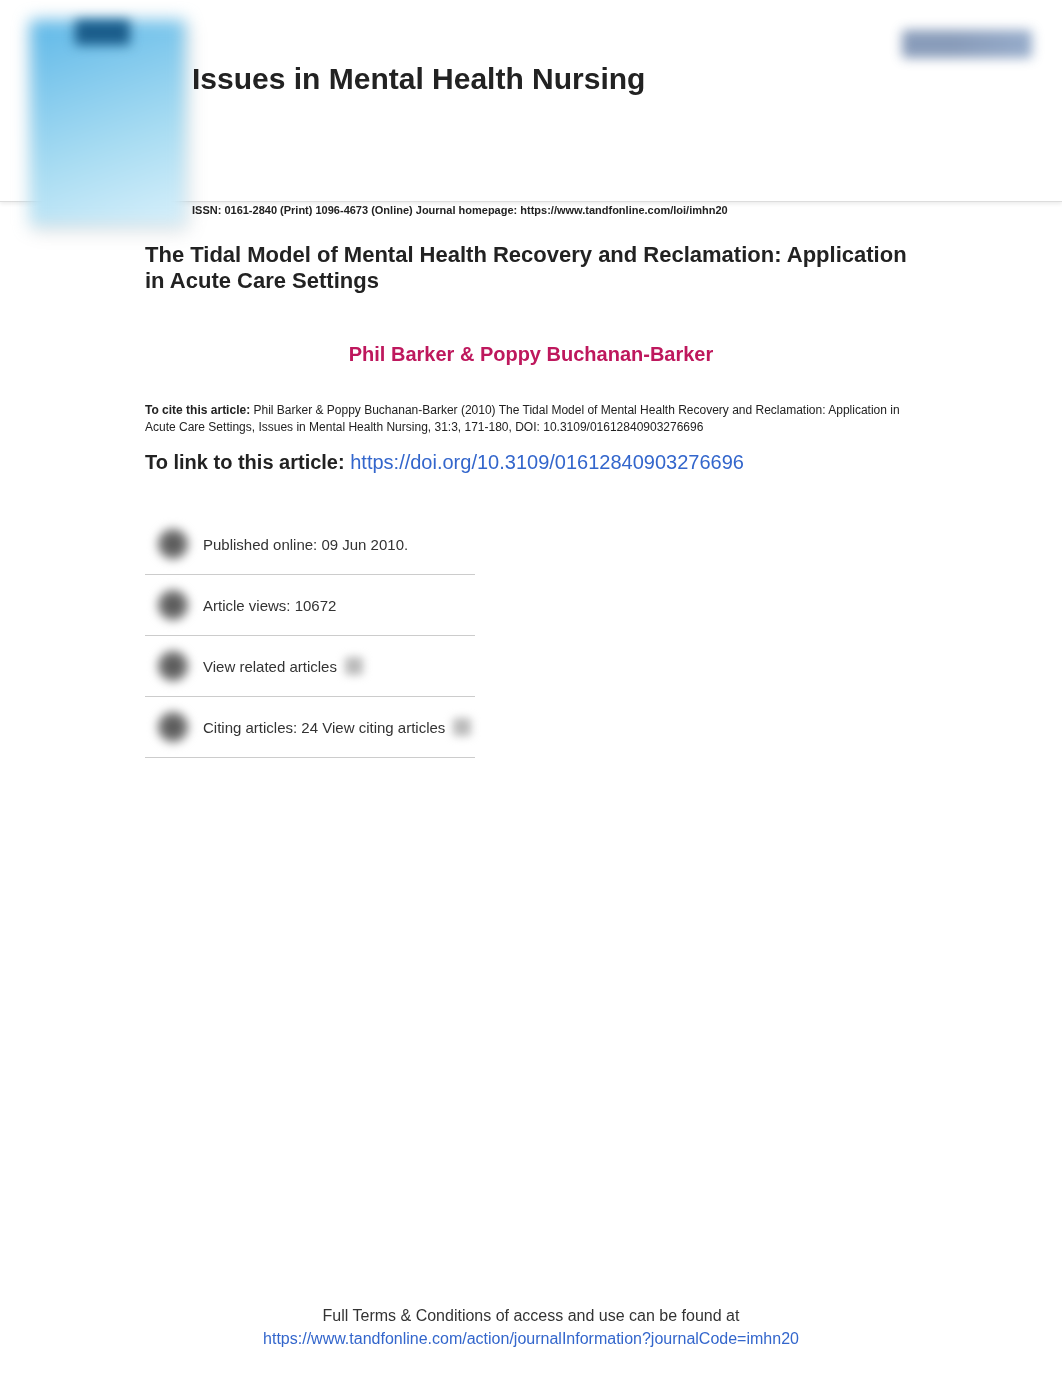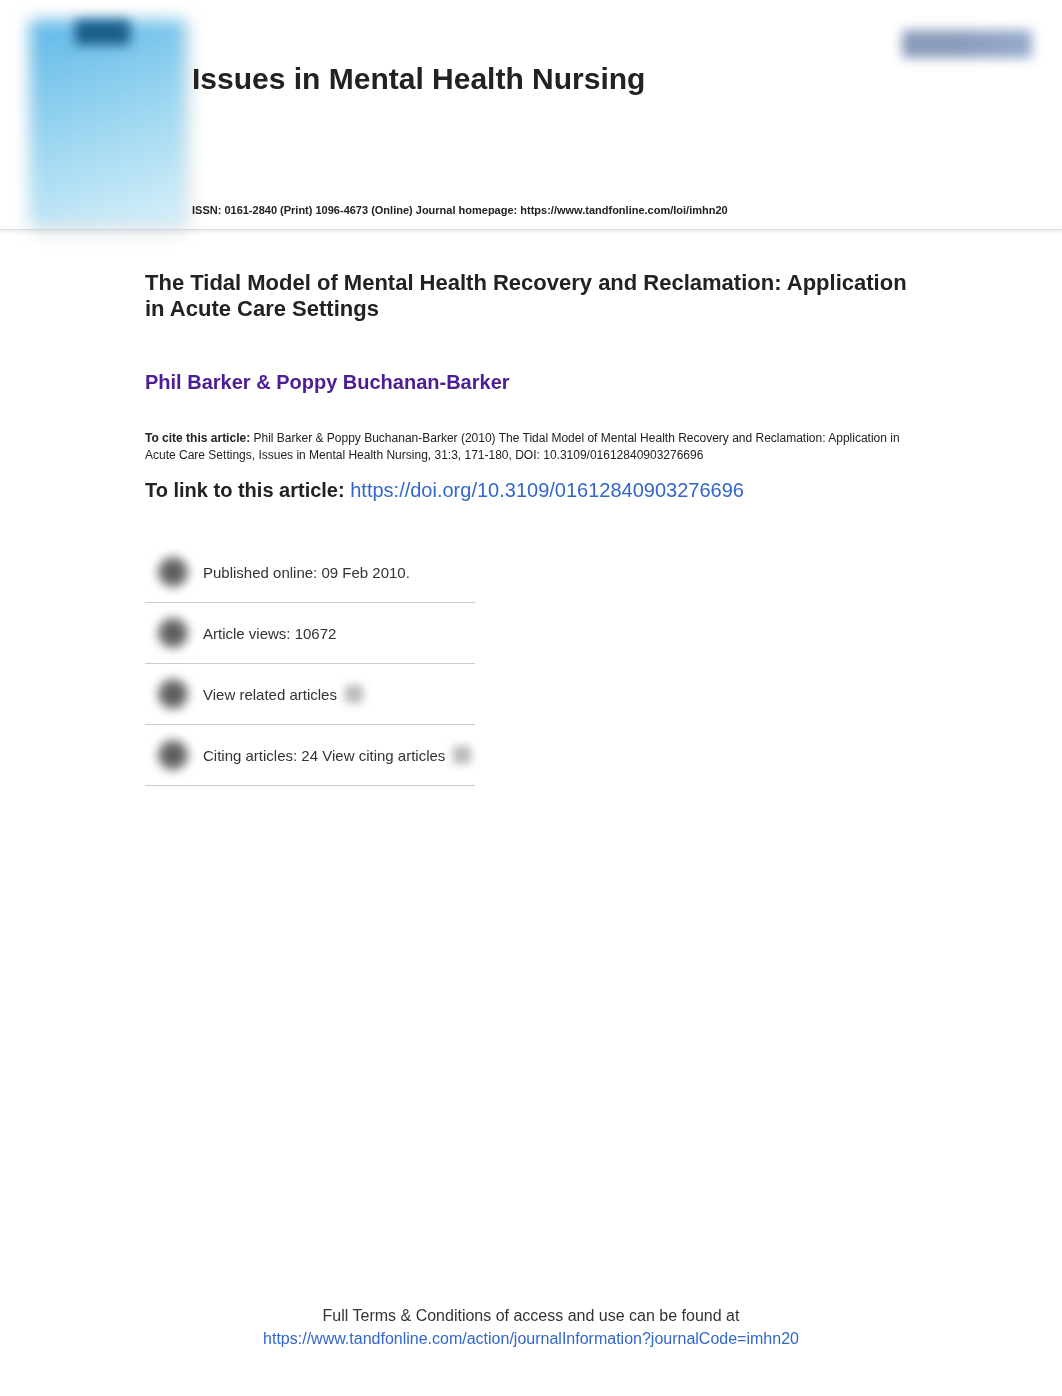--- a/index.html
+++ b/index.html
@@ -10,21 +10,21 @@
     body {
       font-family: -apple-system, BlinkMacSystemFont, "Segoe UI", Arial, sans-serif;
       background: #ffffff;
       width: 1062px;
       height: 1396px;
       position: relative;
       color: #333;
     }
     .header-area {
       position: relative;
-      height: 230px;
+      height: 202px;
       border-bottom: 1px solid #ddd;
       box-shadow: 0 2px 4px rgba(0,0,0,0.08);
     }
     .journal-cover {
       position: absolute;
       left: 30px;
       top: 20px;
       width: 155px;
       height: 205px;
       background: linear-gradient(160deg, #5fb8e8 0%, #a8dcf2 60%, #d8f0fb 100%);
@@ -75,22 +75,23 @@
     .article-title {
       font-size: 22px;
       font-weight: bold;
       line-height: 1.2;
       color: #222;
       margin-bottom: 48px;
     }
     .authors {
       font-size: 20px;
       font-weight: bold;
-      color: #4c1d95;
+      color: #be185d;
       margin-bottom: 36px;
+      text-align: center;
     }
     .citation-block {
       font-size: 12px;
       line-height: 1.4;
       color: #222;
       margin-bottom: 16px;
     }
     .citation-block b {
       font-weight: bold;
     }
@@ -175,21 +176,21 @@
   </div>
 
   <div class="link-block">
     <b>To link to this article: </b><a class="link-url">https://doi.org/10.3109/01612840903276696</a>
   </div>
 
   <div class="action-list">
 
     <div class="action-row">
       <div class="action-icon"></div>
-      <span class="action-text">Published online: 09 Feb 2010.</span>
+      <span class="action-text">Published online: 09 Jun 2010.</span>
     </div>
 
 
     <div class="action-row">
       <div class="action-icon"></div>
       <span class="action-text">Article views: 10672</span>
     </div>
 
     <div class="action-row">
       <div class="action-icon"></div>

